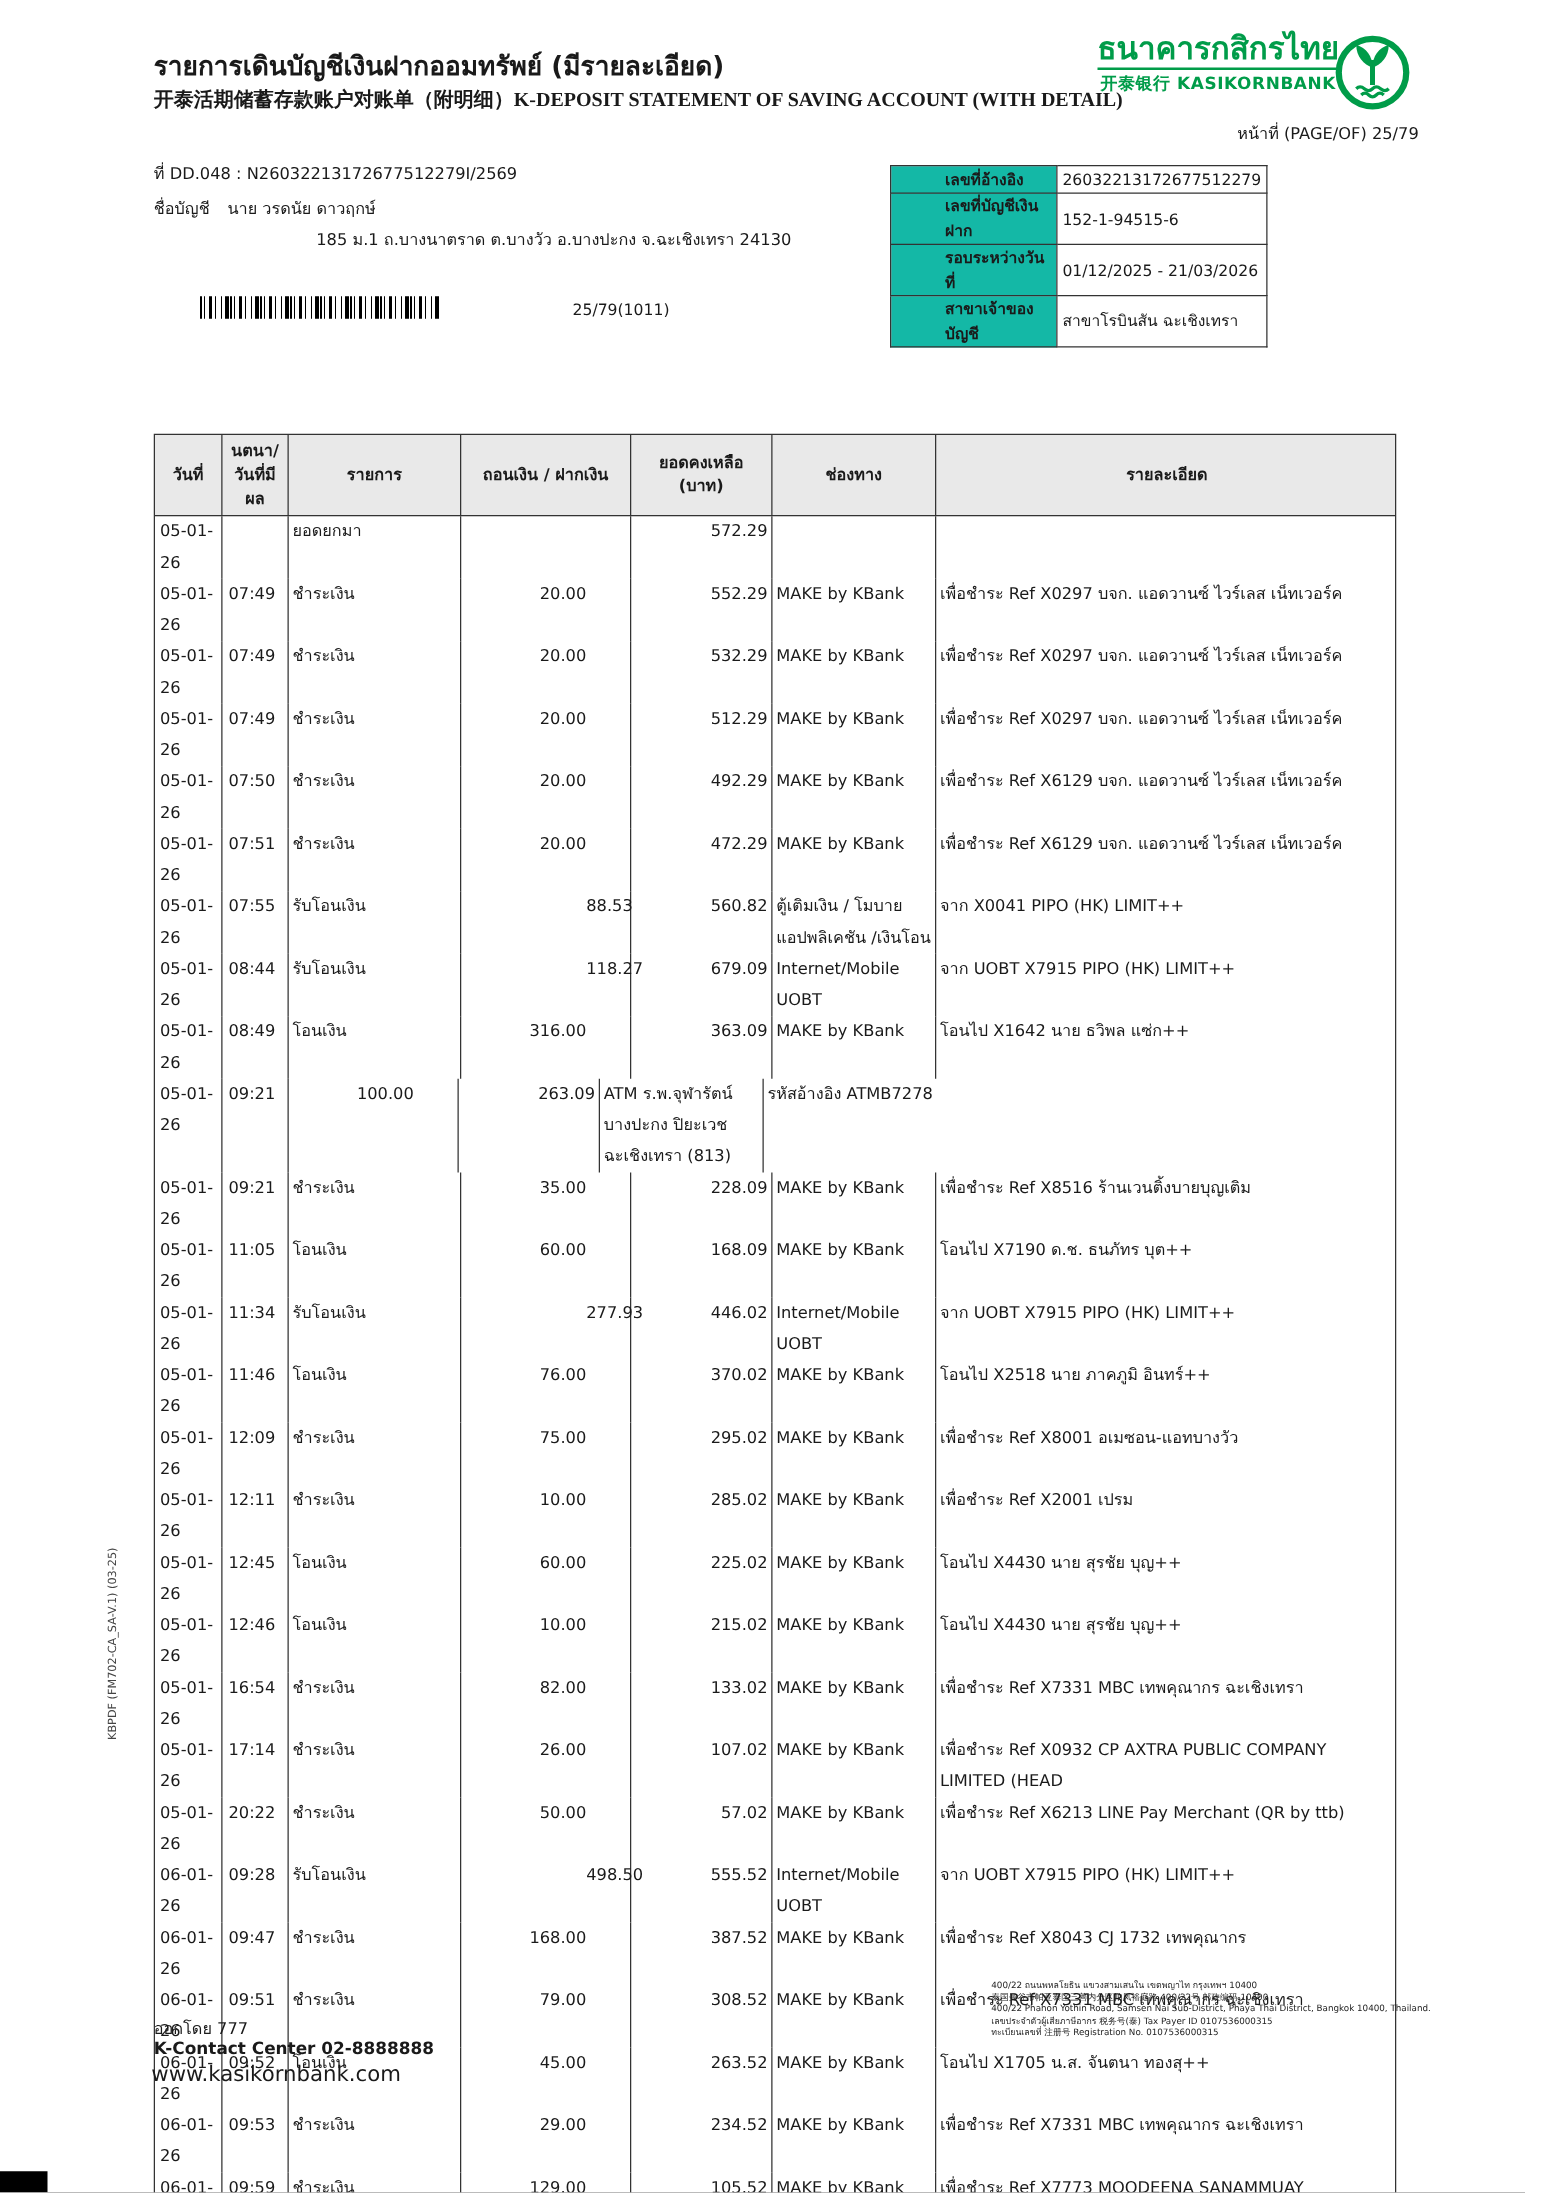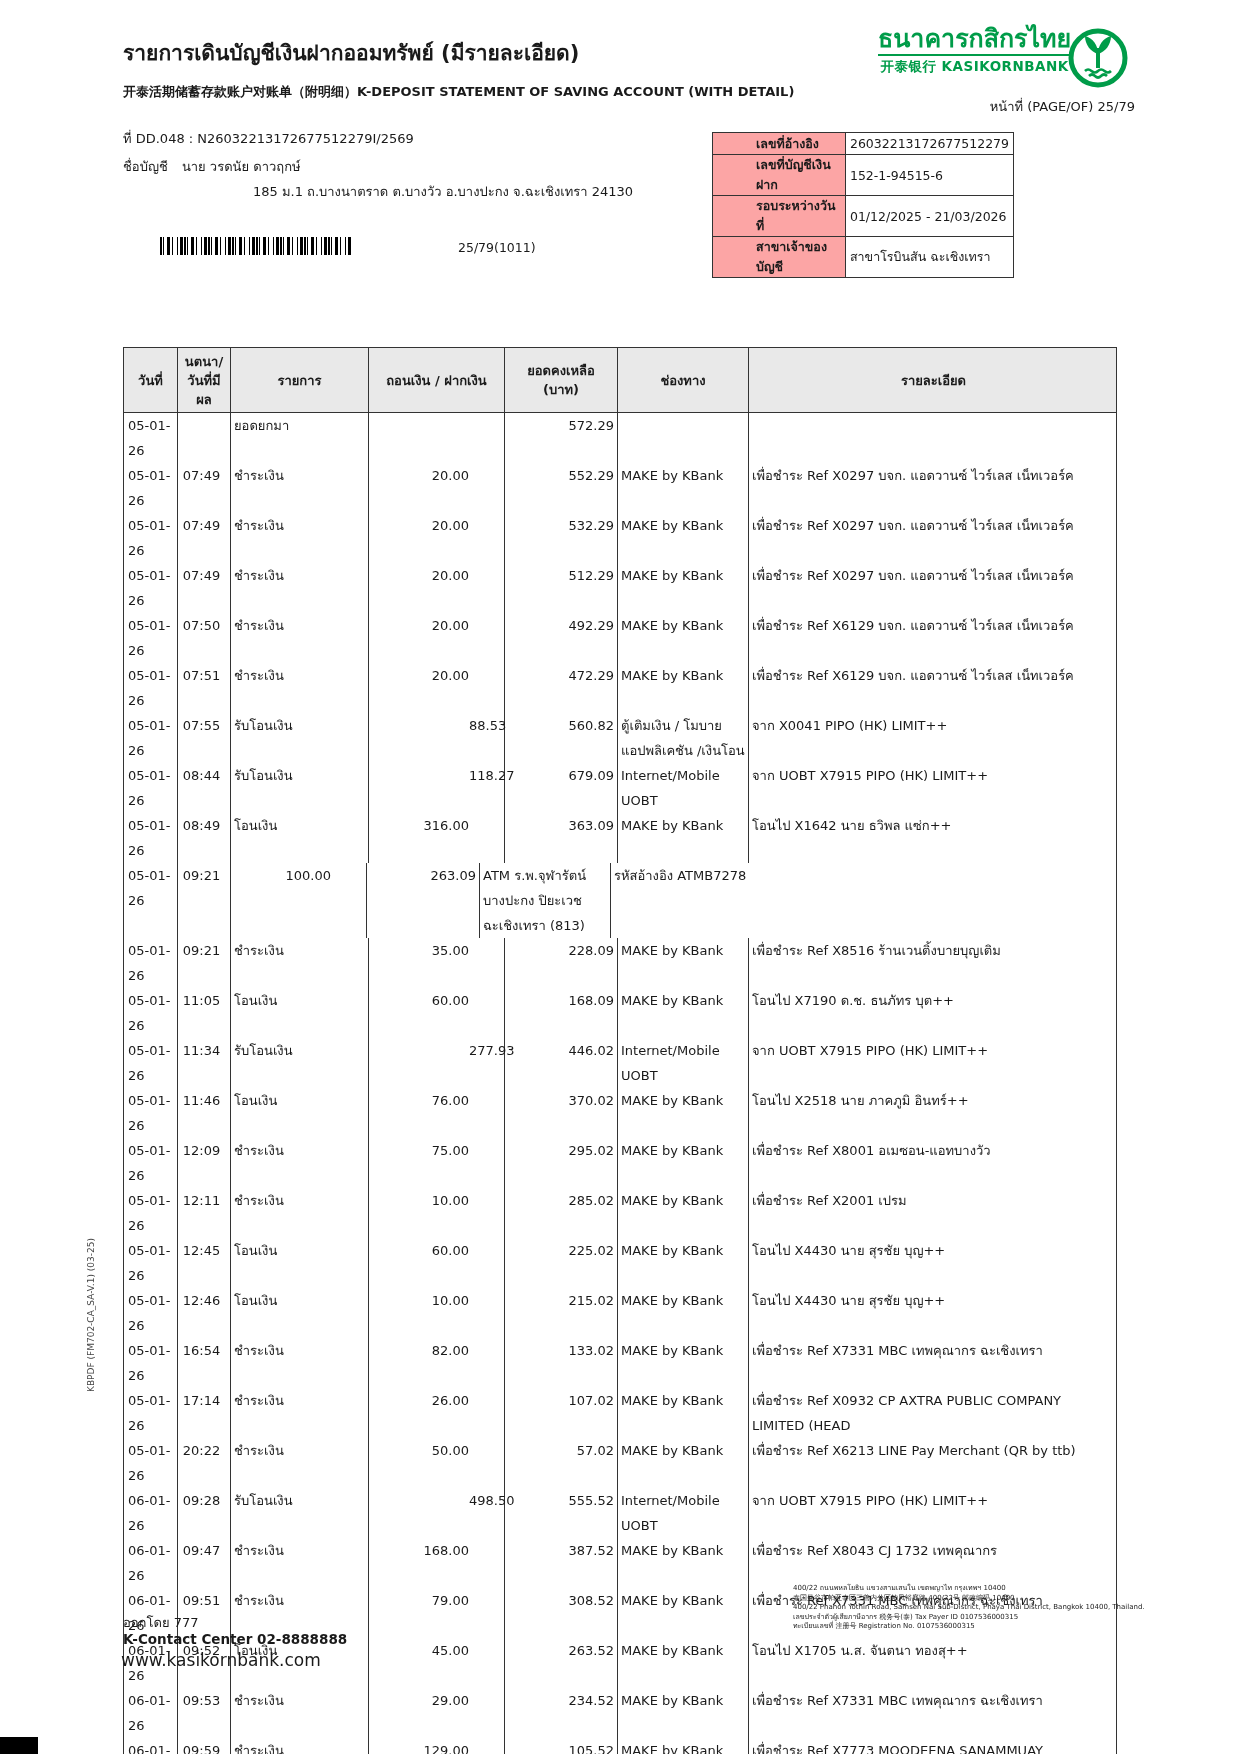--- a/index.html
+++ b/index.html
@@ -5,37 +5,37 @@
   html,body{margin:0;padding:0;background:#888;}
   .page{
     position:relative;width:1239px;height:1754px;background:#ffffff;
     font-family:"DejaVu Sans","Liberation Sans",sans-serif;color:#1a1a1a;
     overflow:hidden;margin:0 auto;
   }
   .abs{position:absolute;}
 
   
   .doc-title{left:123px;top:36px;font-size:21px;font-weight:bold;}
-  .doc-subtitle{left:123px;top:83px;font-size:13px;font-weight:bold;letter-spacing:0px;}
+  .doc-subtitle{left:123px;top:70px;font-size:16px;font-weight:bold;letter-spacing:0px;font-family:Liberation Serif, serif;}
   .docno{left:123px;top:128px;font-size:13px;}
   .acct-line{left:123px;top:156px;font-size:13px;}
   .acct-label{margin-right:10px;}
   .addr{left:225px;top:181px;font-size:13px;margin-left:28px;}
 
   
   .bank-block{left:878px;top:26px;text-align:center;}
   .bank-th{font-size:25px;font-weight:bold;color:#009C49;line-height:26px;}
   .bank-sub{font-size:13.5px;font-weight:bold;color:#009C49;border-top:2.5px solid #009C49;padding-top:2px;margin-top:2px;letter-spacing:0.5px;}
   .logo-circle{left:1066px;top:26px;}
   .page-label{left:860px;top:96px;width:275px;text-align:right;font-size:13px;}
 
   
   .info-table{left:712px;top:132px;width:302px;border-collapse:collapse;font-size:12.5px;}
   .info-table td{border:1px solid #333;height:21px;padding:0 4px;vertical-align:middle;}
-  .info-table td.lbl{background:#fca5a5;font-weight:bold;width:142px;padding-left:43px;}
+  .info-table td.lbl{background:#14b8a6;font-weight:bold;width:142px;padding-left:43px;}
 
   
   .barcode{left:160px;top:237px;width:192px;height:18px;
     background:repeating-linear-gradient(90deg,
       #000 0 2px,#fff 2px 3px,#000 3px 4px,#fff 4px 7px,
       #000 7px 10px,#fff 10px 12px,#000 12px 13px,#fff 13px 17px,
       #000 17px 18px,#fff 18px 20px,#000 20px 23px,#fff 23px 24px);
   }
   .barcode-label{left:458px;top:240px;font-size:12.5px;}
 

